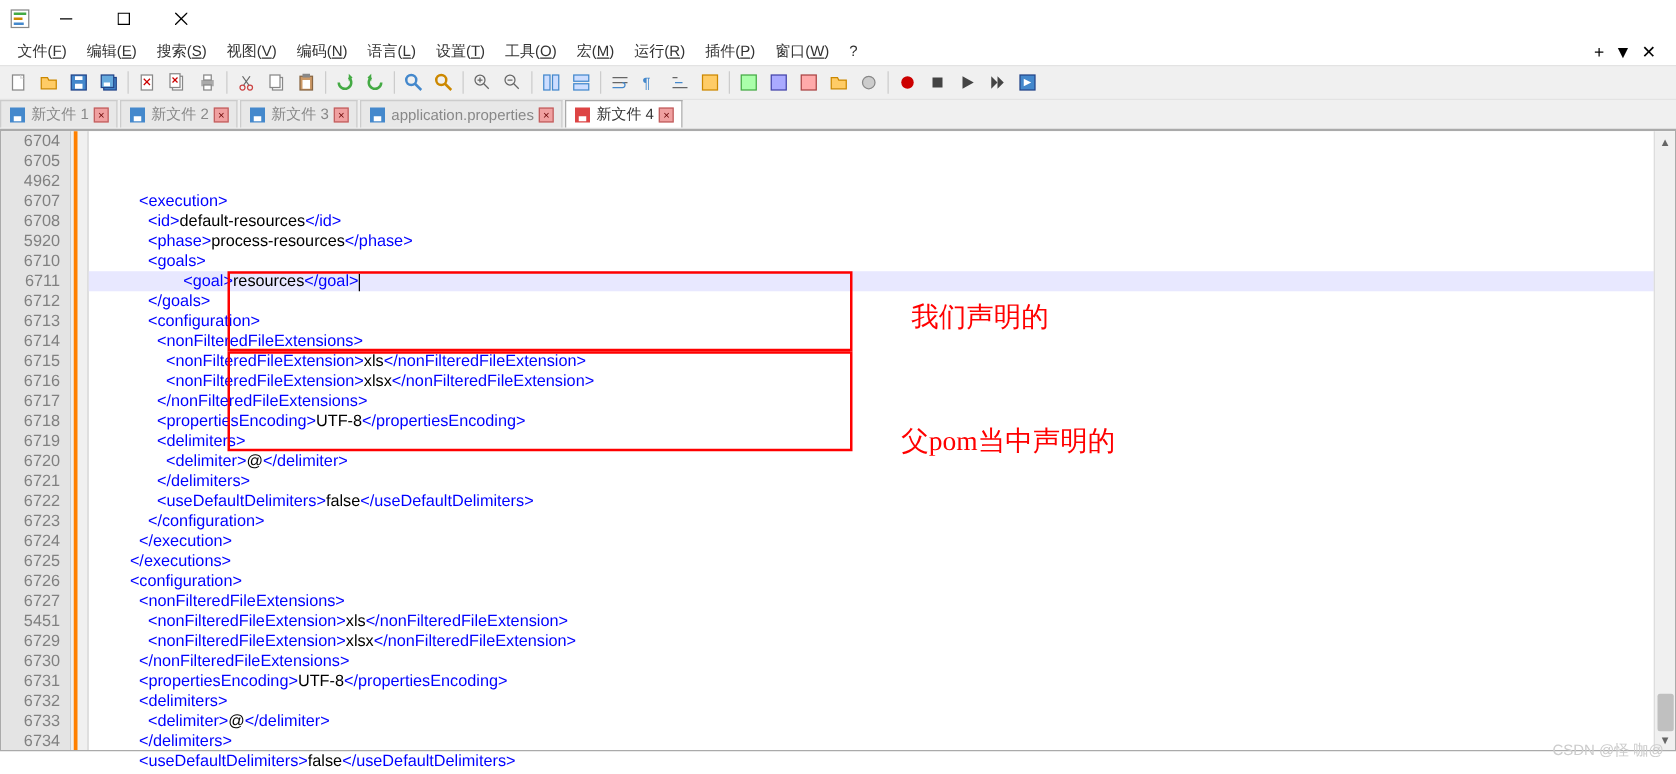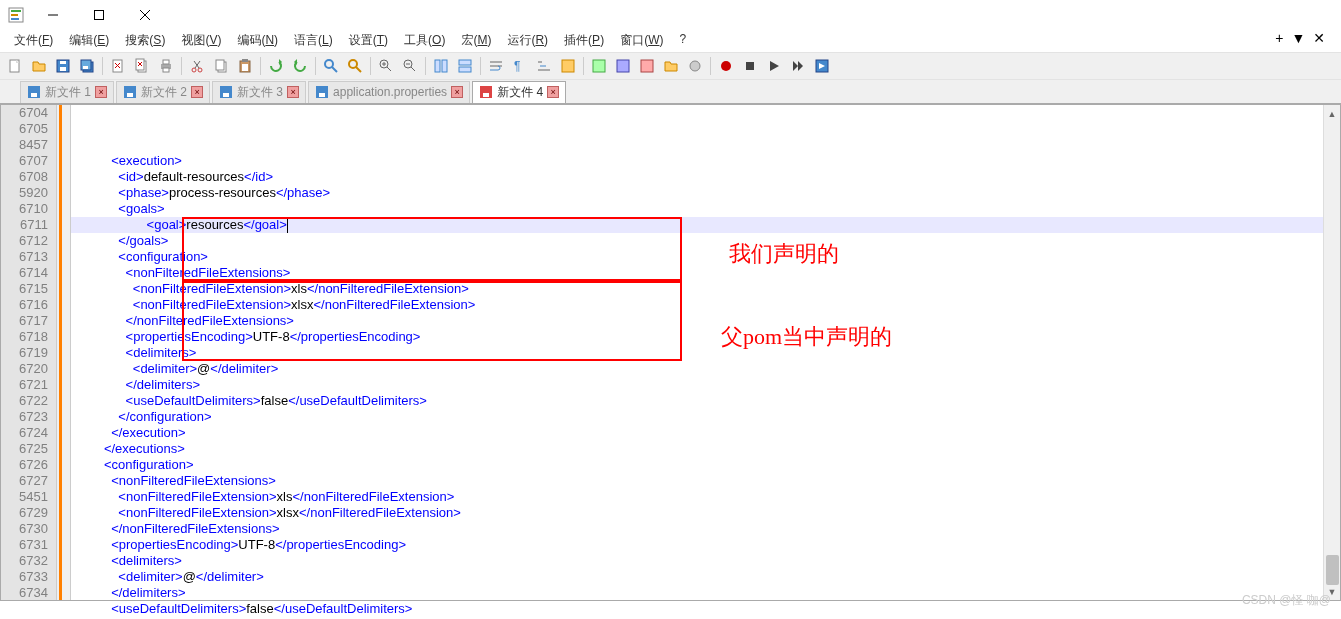--- a/index.html
+++ b/index.html
@@ -5,31 +5,31 @@
 * { margin: 0; padding: 0; box-sizing: border-box; font-family: "Microsoft YaHei", sans-serif; }
 body { background: #fff; width: 1341px; height: 619px; overflow: hidden; font-size: 12px; }
 
 .titlebar { height: 30px; display: flex; align-items: center; padding: 0 8px; background: #fff; }
 .titlebar .icon { width: 16px; height: 16px; margin-right: 6px; }
 .titlebar .title { flex: 1; font-size: 12px; color: #333; }
 .winbtns { display: flex; gap: 0; }
 .winbtn { width: 46px; height: 30px; display: flex; align-items: center; justify-content: center; color: #333; }
 .winbtn svg { width: 10px; height: 10px; }
 
-.menubar { height: 22px; display: flex; padding: 0 6px; background: #fff; }
+.menubar { height: 22px; display: flex; align-items: center; padding: 0 6px; background: #fff; }
 .menuitem { padding: 2px 8px; font-size: 12px; color: #333; }
 .menuitem .u { text-decoration: underline; }
 .menubar-right { margin-left: auto; display: flex; gap: 8px; padding-right: 10px; font-size: 14px; }
 
 .toolbar { height: 28px; display: flex; align-items: center; padding: 2px 4px; gap: 2px; background: #f0f0f0; border-top: 1px solid #e3e3e3; border-bottom: 1px solid #e3e3e3; }
 .tbtn { width: 22px; height: 22px; display: flex; align-items: center; justify-content: center; border-radius: 2px; }
 .tbtn svg { width: 16px; height: 16px; }
 .tsep { width: 1px; height: 18px; background: #ccc; margin: 0 2px; }
 
-.tabbar { height: 24px; display: flex; align-items: center; background: #f0f0f0; padding: 0 20px; border-bottom: 1px solid #aaa; }
+.tabbar { height: 24px; display: flex; align-items: flex-start; background: #f0f0f0; padding: 0 0; border-bottom: 1px solid #aaa; }
 .tab { height: 22px; display: flex; align-items: center; padding: 0 6px; gap: 4px; background: #e8e8e8; border: 1px solid #ccc; border-bottom: none; margin-right: 2px; font-size: 12px; color: #888; font-family: Consolas, monospace; }
 .tab.active { background: #fff; color: #333; border-color: #aaa; }
 .tab .ficon { width: 14px; height: 14px; }
 .tab .close { width: 12px; height: 12px; background: #f0a0a0; border: 1px solid #c06060; display: flex; align-items: center; justify-content: center; font-size: 9px; color: #600; }
 .tab.active .ficon rect.disk { fill: #d44; }
 
 .editor { display: flex; height: 497px; position: relative; border: 1px solid #aaa; font-family: Consolas, "Courier New", monospace; font-size: 13px; }
 .gutter { width: 56px; background: #e4e4e4; color: #808080; text-align: right; padding-right: 8px; line-height: 16px; border-right: 1px solid #ccc; }
 .gutter div { height: 16px; }
 .margin { width: 14px; background: #f0f0f0; border-right: 1px solid #ccc; position: relative; }
@@ -347,21 +347,21 @@
       </svg>
       <span>新文件 4</span>
       <span class="close">×</span>
     </div>
   </div>
 
 <div class="editor">
   <div class="gutter" id="gutter-slot">
       <div>6704</div>
       <div>6705</div>
-      <div>8457</div>
+      <div>4962</div>
       <div>6707</div>
       <div>6708</div>
       <div>5920</div>
       <div>6710</div>
       <div>6711</div>
       <div>6712</div>
       <div>6713</div>
       <div>6714</div>
       <div>6715</div>
       <div>6716</div>
@@ -385,21 +385,21 @@
       <div>6734</div>
     </div>
   <div class="margin">
       <div class="bar"></div>
     </div>
   <div class="code" id="code-slot">
     
     <div class="codeline">          <span class="tag" &gt;<="" span="">&lt;execution&gt;</span></div><div class="codeline">            <span class="tag" &gt;<="" span="">&lt;id&gt;</span>default-resources<span class="tag" &gt;<="" span="">&lt;/id&gt;</span></div><div class="codeline">            <span class="tag" &gt;<="" span="">&lt;phase&gt;</span>process-resources<span class="tag" &gt;<="" span="">&lt;/phase&gt;</span></div><div class="codeline">            <span class="tag" &gt;<="" span="">&lt;goals&gt;</span></div><div class="codeline hl">              <span class="tag" &gt;<="" span="">&lt;goal&gt;</span>resources<span class="tag" &gt;<="" span="">&lt;/goal&gt;</span><span class="cursor"></span></div><div class="codeline">            <span class="tag" &gt;<="" span="">&lt;/goals&gt;</span></div><div class="codeline">            <span class="tag" &gt;<="" span="">&lt;configuration&gt;</span></div><div class="codeline">              <span class="tag" &gt;<="" span="">&lt;nonFilteredFileExtensions&gt;</span></div><div class="codeline">                <span class="tag" &gt;<="" span="">&lt;nonFilteredFileExtension&gt;</span>xls<span class="tag" &gt;<="" span="">&lt;/nonFilteredFileExtension&gt;</span></div><div class="codeline">                <span class="tag" &gt;<="" span="">&lt;nonFilteredFileExtension&gt;</span>xlsx<span class="tag" &gt;<="" span="">&lt;/nonFilteredFileExtension&gt;</span></div><div class="codeline">              <span class="tag" &gt;<="" span="">&lt;/nonFilteredFileExtensions&gt;</span></div><div class="codeline">              <span class="tag" &gt;<="" span="">&lt;propertiesEncoding&gt;</span>UTF-8<span class="tag" &gt;<="" span="">&lt;/propertiesEncoding&gt;</span></div><div class="codeline">              <span class="tag" &gt;<="" span="">&lt;delimiters&gt;</span></div><div class="codeline">                <span class="tag" &gt;<="" span="">&lt;delimiter&gt;</span>@<span class="tag" &gt;<="" span="">&lt;/delimiter&gt;</span></div><div class="codeline">              <span class="tag" &gt;<="" span="">&lt;/delimiters&gt;</span></div><div class="codeline">              <span class="tag" &gt;<="" span="">&lt;useDefaultDelimiters&gt;</span>false<span class="tag" &gt;<="" span="">&lt;/useDefaultDelimiters&gt;</span></div><div class="codeline">            <span class="tag" &gt;<="" span="">&lt;/configuration&gt;</span></div><div class="codeline">          <span class="tag" &gt;<="" span="">&lt;/execution&gt;</span></div><div class="codeline">        <span class="tag" &gt;<="" span="">&lt;/executions&gt;</span></div><div class="codeline">        <span class="tag" &gt;<="" span="">&lt;configuration&gt;</span></div><div class="codeline">          <span class="tag" &gt;<="" span="">&lt;nonFilteredFileExtensions&gt;</span></div><div class="codeline">            <span class="tag" &gt;<="" span="">&lt;nonFilteredFileExtension&gt;</span>xls<span class="tag" &gt;<="" span="">&lt;/nonFilteredFileExtension&gt;</span></div><div class="codeline">            <span class="tag" &gt;<="" span="">&lt;nonFilteredFileExtension&gt;</span>xlsx<span class="tag" &gt;<="" span="">&lt;/nonFilteredFileExtension&gt;</span></div><div class="codeline">          <span class="tag" &gt;<="" span="">&lt;/nonFilteredFileExtensions&gt;</span></div><div class="codeline">          <span class="tag" &gt;<="" span="">&lt;propertiesEncoding&gt;</span>UTF-8<span class="tag" &gt;<="" span="">&lt;/propertiesEncoding&gt;</span></div><div class="codeline">          <span class="tag" &gt;<="" span="">&lt;delimiters&gt;</span></div><div class="codeline">            <span class="tag" &gt;<="" span="">&lt;delimiter&gt;</span>@<span class="tag" &gt;<="" span="">&lt;/delimiter&gt;</span></div><div class="codeline">          <span class="tag" &gt;<="" span="">&lt;/delimiters&gt;</span></div><div class="codeline">          <span class="tag" &gt;<="" span="">&lt;useDefaultDelimiters&gt;</span>false<span class="tag" &gt;<="" span="">&lt;/useDefaultDelimiters&gt;</span></div><div class="codeline">        <span class="tag" &gt;<="" span="">&lt;/configuration&gt;</span></div><div class="annot" style="left:111px; top:112px; width:500px; height:64px;"></div>
     <div class="annot" style="left:111px; top:176px; width:500px; height:80px;"></div>
     <div class="annot-label" style="left:658px; top:116px;margin-top:25px;">我们声明的</div>
-    <div class="annot-label" style="left:650px; top:224px;text-align:right;">父pom当中声明的</div>
+    <div class="annot-label" style="left:650px; top:240px;text-align:right;">父pom当中声明的</div>
   </div>
   <div class="scrollbar-v">
     <div class="scroll-arrow">▲</div>
     <div class="scroll-thumb" style="top:450px; height:30px;"></div>
     <div class="scroll-arrow" style="position:absolute;bottom:0;width:100%;">▼</div>
   </div>
 </div>
 
 <div class="watermark">CSDN @怪 咖@</div>
 

